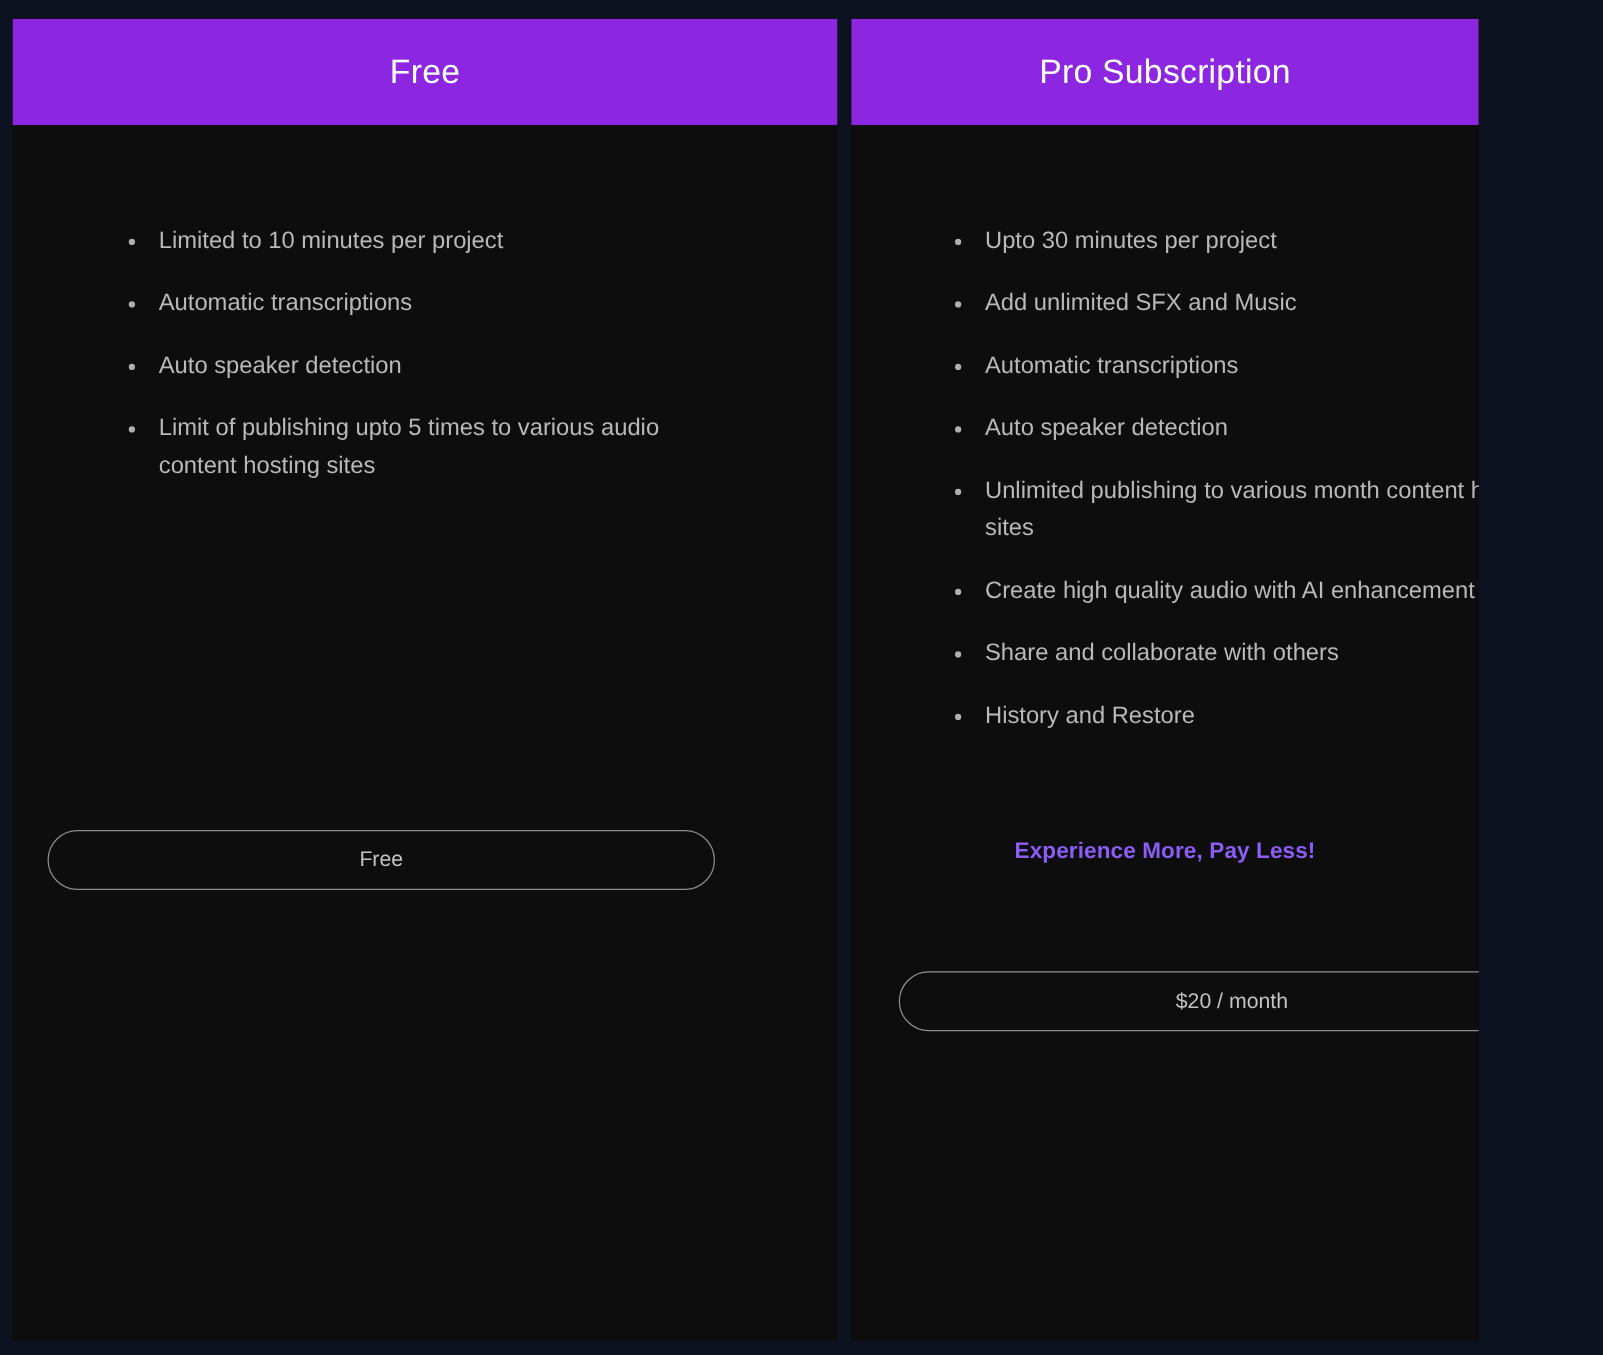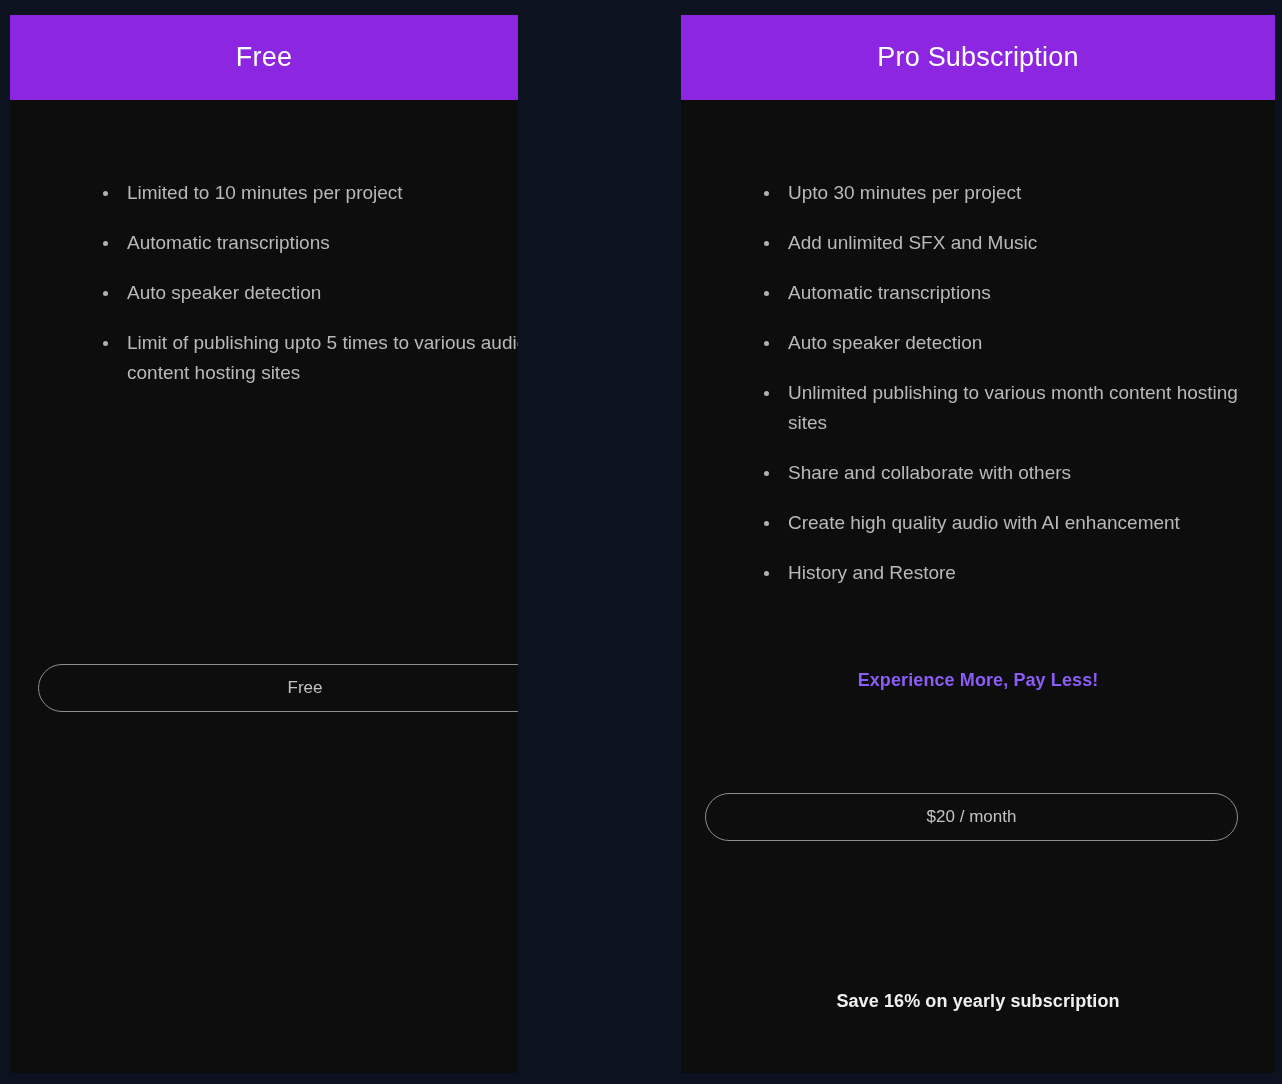--- a/index.html
+++ b/index.html
@@ -24,26 +24,26 @@
 
   
   .card {
     position: absolute;
     top: 15px;
     background: #0d0d0d;
     overflow: hidden;
   }
   .card--free {
     left: 10px;
-    width: 508px;
+    width: 660px;
     height: 1058px;
   }
   .card--pro {
     left: 681px;
-    width: 594px;
+    width: 502px;
     height: 1058px;
   }
 
   .card-header {
     height: 85px;
     background: #8c26e0;
     display: flex;
     align-items: center;
     justify-content: center;
   }
@@ -114,25 +114,24 @@
     cursor: pointer;
   }
 
   .btn-free {
     left: 28px;
     top: 564px;
     width: 534px;
     height: 48px;
   }
   .btn-monthly {
-    left: 24px;
+    left: 38px;
     top: 677px;
     width: 533px;
     height: 48px;
-    margin-top: 16px;
   }
   .btn-yearly {
     left: 31px;
     top: 784px;
     width: 533px;
     height: 48px;
   }
 
   
   .promo {
@@ -186,29 +185,28 @@
     <div class="card-header">
       <h2 class="card-header-title">Pro Subscription</h2>
     </div>
     <div class="card-body">
       <ul class="feature-list">
         <li class="feature-item">Upto 30 minutes per project</li>
         <li class="feature-item">Add unlimited SFX and Music</li>
         <li class="feature-item">Automatic transcriptions</li>
         <li class="feature-item">Auto speaker detection</li>
         <li class="feature-item">Unlimited publishing to various month content hosting sites</li>
+        <li class="feature-item">Create high quality audio with AI enhancement</li>
         <li class="feature-item">Share and collaborate with others</li>
-        <li class="feature-item">Create high quality audio with AI enhancement</li>
         <li class="feature-item">History and Restore</li>
       </ul>
 
       <div class="promo">
         <span class="promo-line">Experience More, Pay Less!</span>
       </div>
 
       <button class="pill-btn btn-monthly">$20 / month</button>
 
 
-      <div class="save-note">Save 16% on yearly subscription</div>
     </div>
   </section>
 
 </div>
 
 </body></html>

